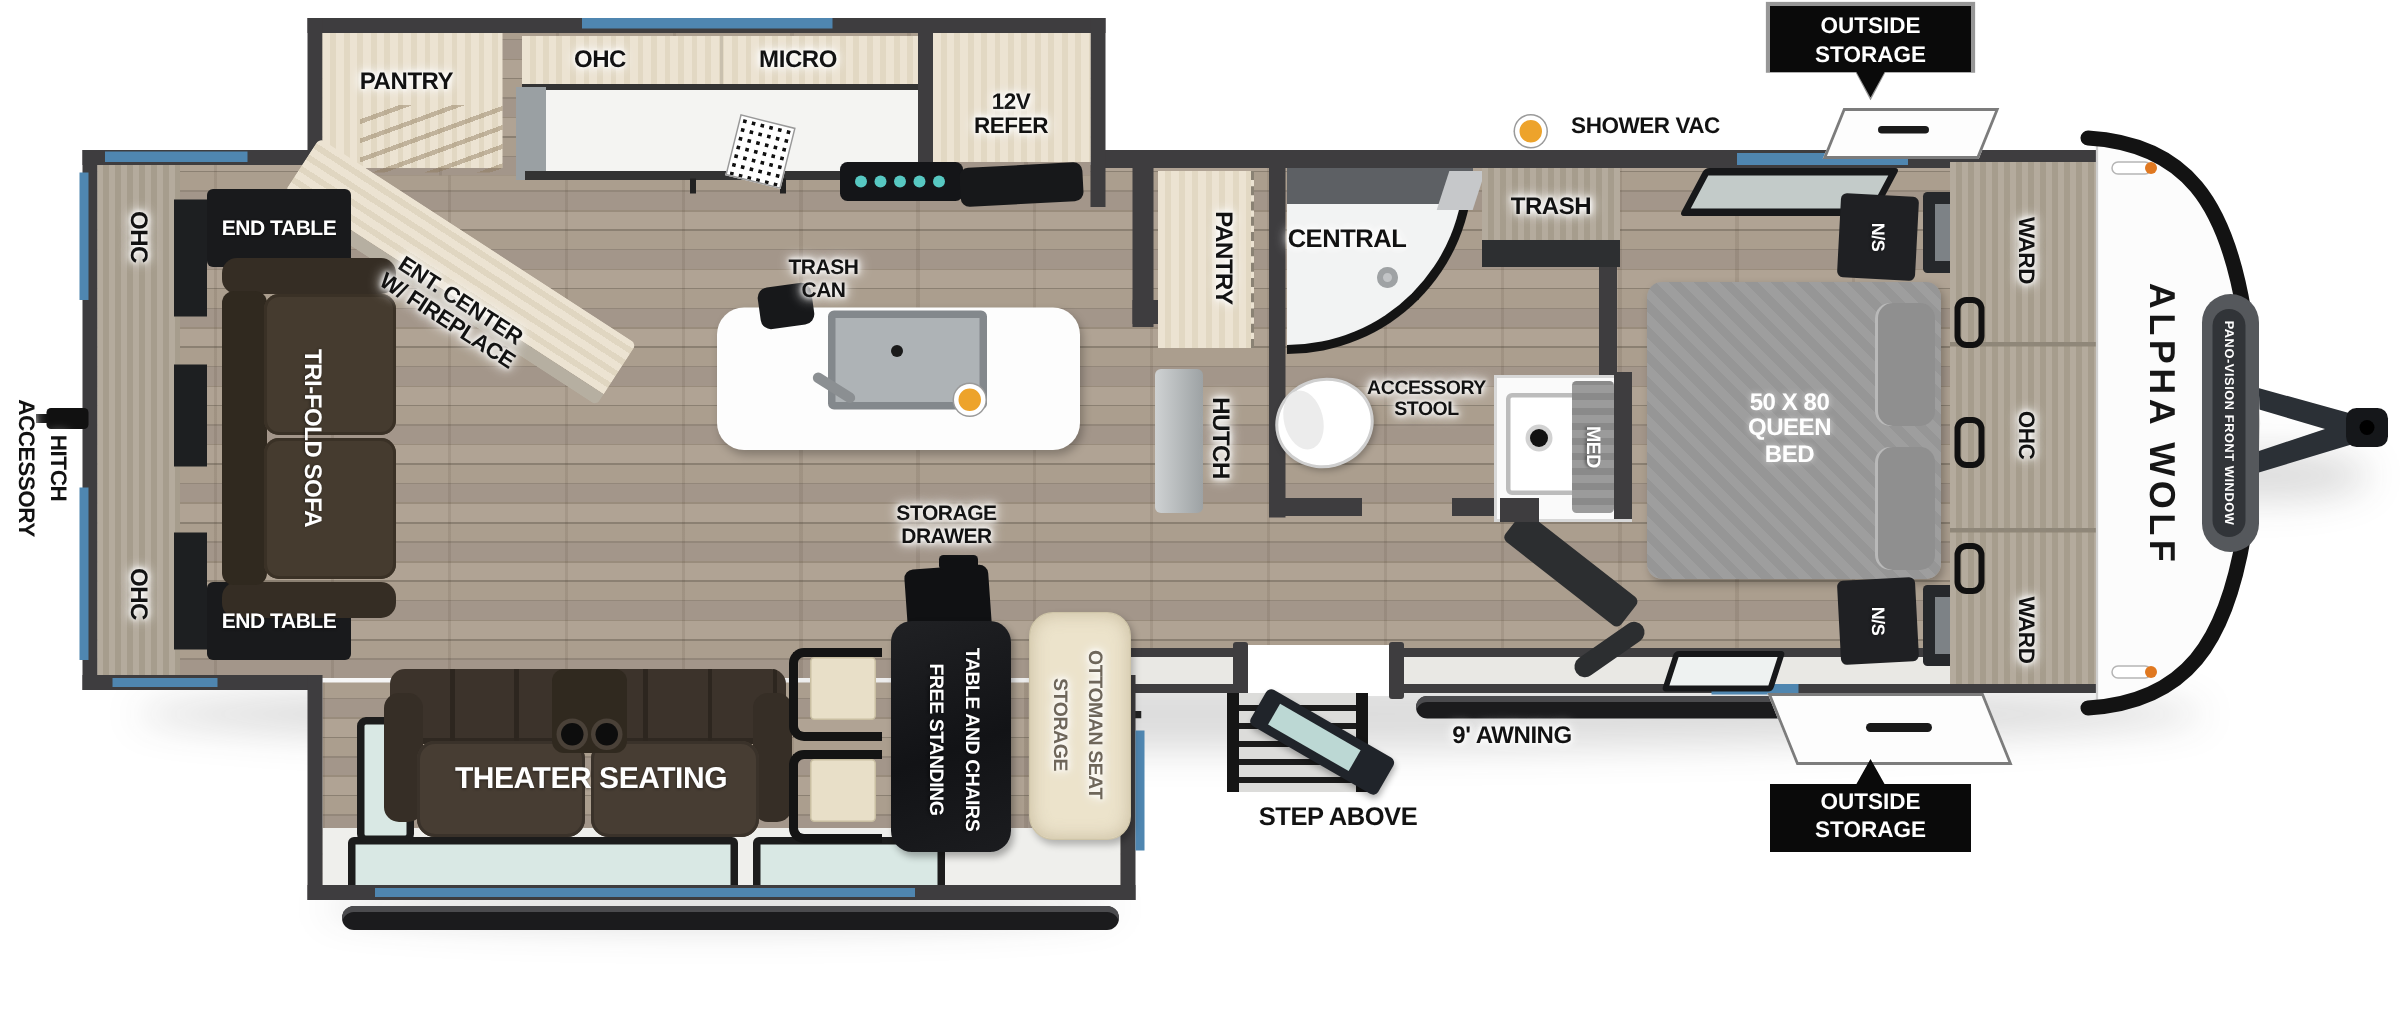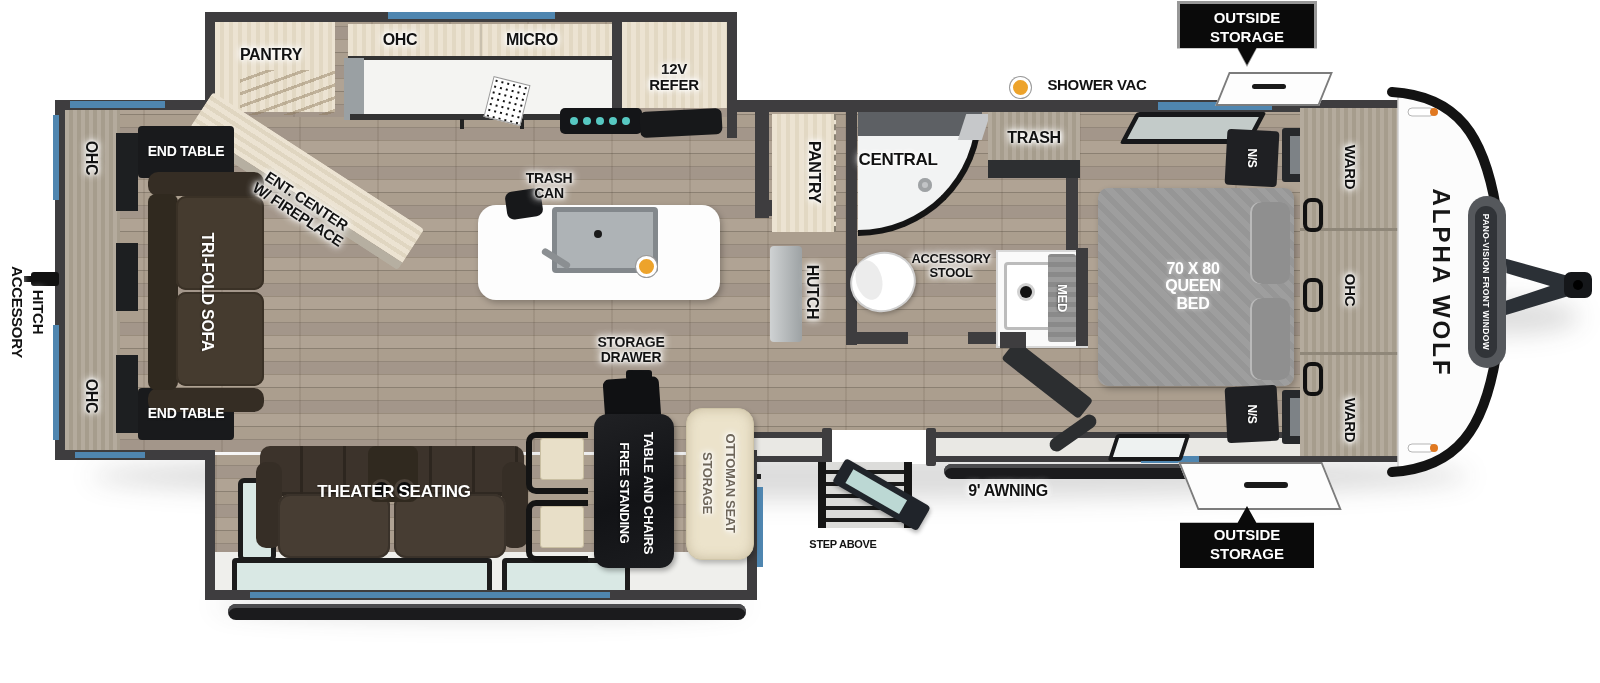--- a/index.html
+++ b/index.html
@@ -280,37 +280,37 @@
   <div class="vlbl" style="left:812px;top:292px;font-size:16px;">HUTCH</div>
   <div class="lbl" style="left:898px;top:160px;font-size:17px;">CENTRAL</div>
   <div class="lbl" style="left:1034px;top:138px;font-size:16px;">TRASH</div>
   <div class="lbl" style="left:951px;top:266px;font-size:13px;">
     <span style="display:block;">ACCESSORY</span>
     <span style="display:block;">STOOL</span>
   </div>
   <div class="vlbl w" style="left:1062px;top:298px;font-size:13px;">MED</div>
 
   <div class="lbl w" style="left:1193px;top:286px;font-size:16px;text-shadow:0 0 4px rgba(255,255,255,0.55);">
-    <span style="display:block;">70 X 80</span>
+    <span style="display:block;">50 X 80</span>
     <span style="display:block;">QUEEN</span>
     <span style="display:block;">BED</span>
   </div>
   <div class="vlbl w" style="left:1252px;top:158px;font-size:12px;">N/S</div>
   <div class="vlbl w" style="left:1252px;top:414px;font-size:12px;">N/S</div>
   <div class="vlbl" style="left:1350px;top:167px;font-size:15px;">WARD</div>
   <div class="vlbl" style="left:1350px;top:290px;font-size:15px;">OHC</div>
   <div class="vlbl" style="left:1350px;top:420px;font-size:15px;">WARD</div>
 
-  <div class="lbl w" style="left:394px;top:492px;font-size:17px;">THEATER SEATING</div>
+  <div class="lbl w" style="left:394px;top:520px;font-size:20px;">THEATER SEATING</div>
   <div class="vlbl w" style="left:624px;top:493px;font-size:13px;">FREE STANDING</div>
   <div class="vlbl w" style="left:648px;top:493px;font-size:13px;">TABLE AND CHAIRS</div>
   <div class="vlbl" style="left:707px;top:483px;font-size:13px;color:#6e665a;">STORAGE</div>
   <div class="vlbl" style="left:730px;top:483px;font-size:13px;color:#6e665a;">OTTOMAN SEAT</div>
 
-  <div class="lbl" style="left:843px;top:545px;font-size:11px;">STEP ABOVE</div>
+  <div class="lbl" style="left:892px;top:545px;font-size:17px;">STEP ABOVE</div>
   <div class="lbl" style="left:1008px;top:491px;font-size:16px;">9' AWNING</div>
   <div class="lbl" style="left:299px;top:654px;font-size:16px;margin-top:48px;">11' AWNING</div>
   <div class="lbl" style="left:1097px;top:85px;font-size:15px;">SHOWER VAC</div>
 
   <div class="vlbl" style="left:1441px;top:283px;font-size:24px;letter-spacing:3px;color:#161616;text-shadow:none;">ALPHA WOLF</div>
   <div class="vlbl w" style="left:1486px;top:282px;font-size:8.5px;letter-spacing:0.4px;text-shadow:none;">PANO-VISION FRONT WINDOW</div>
 
 </div>
 
 </body></html>

